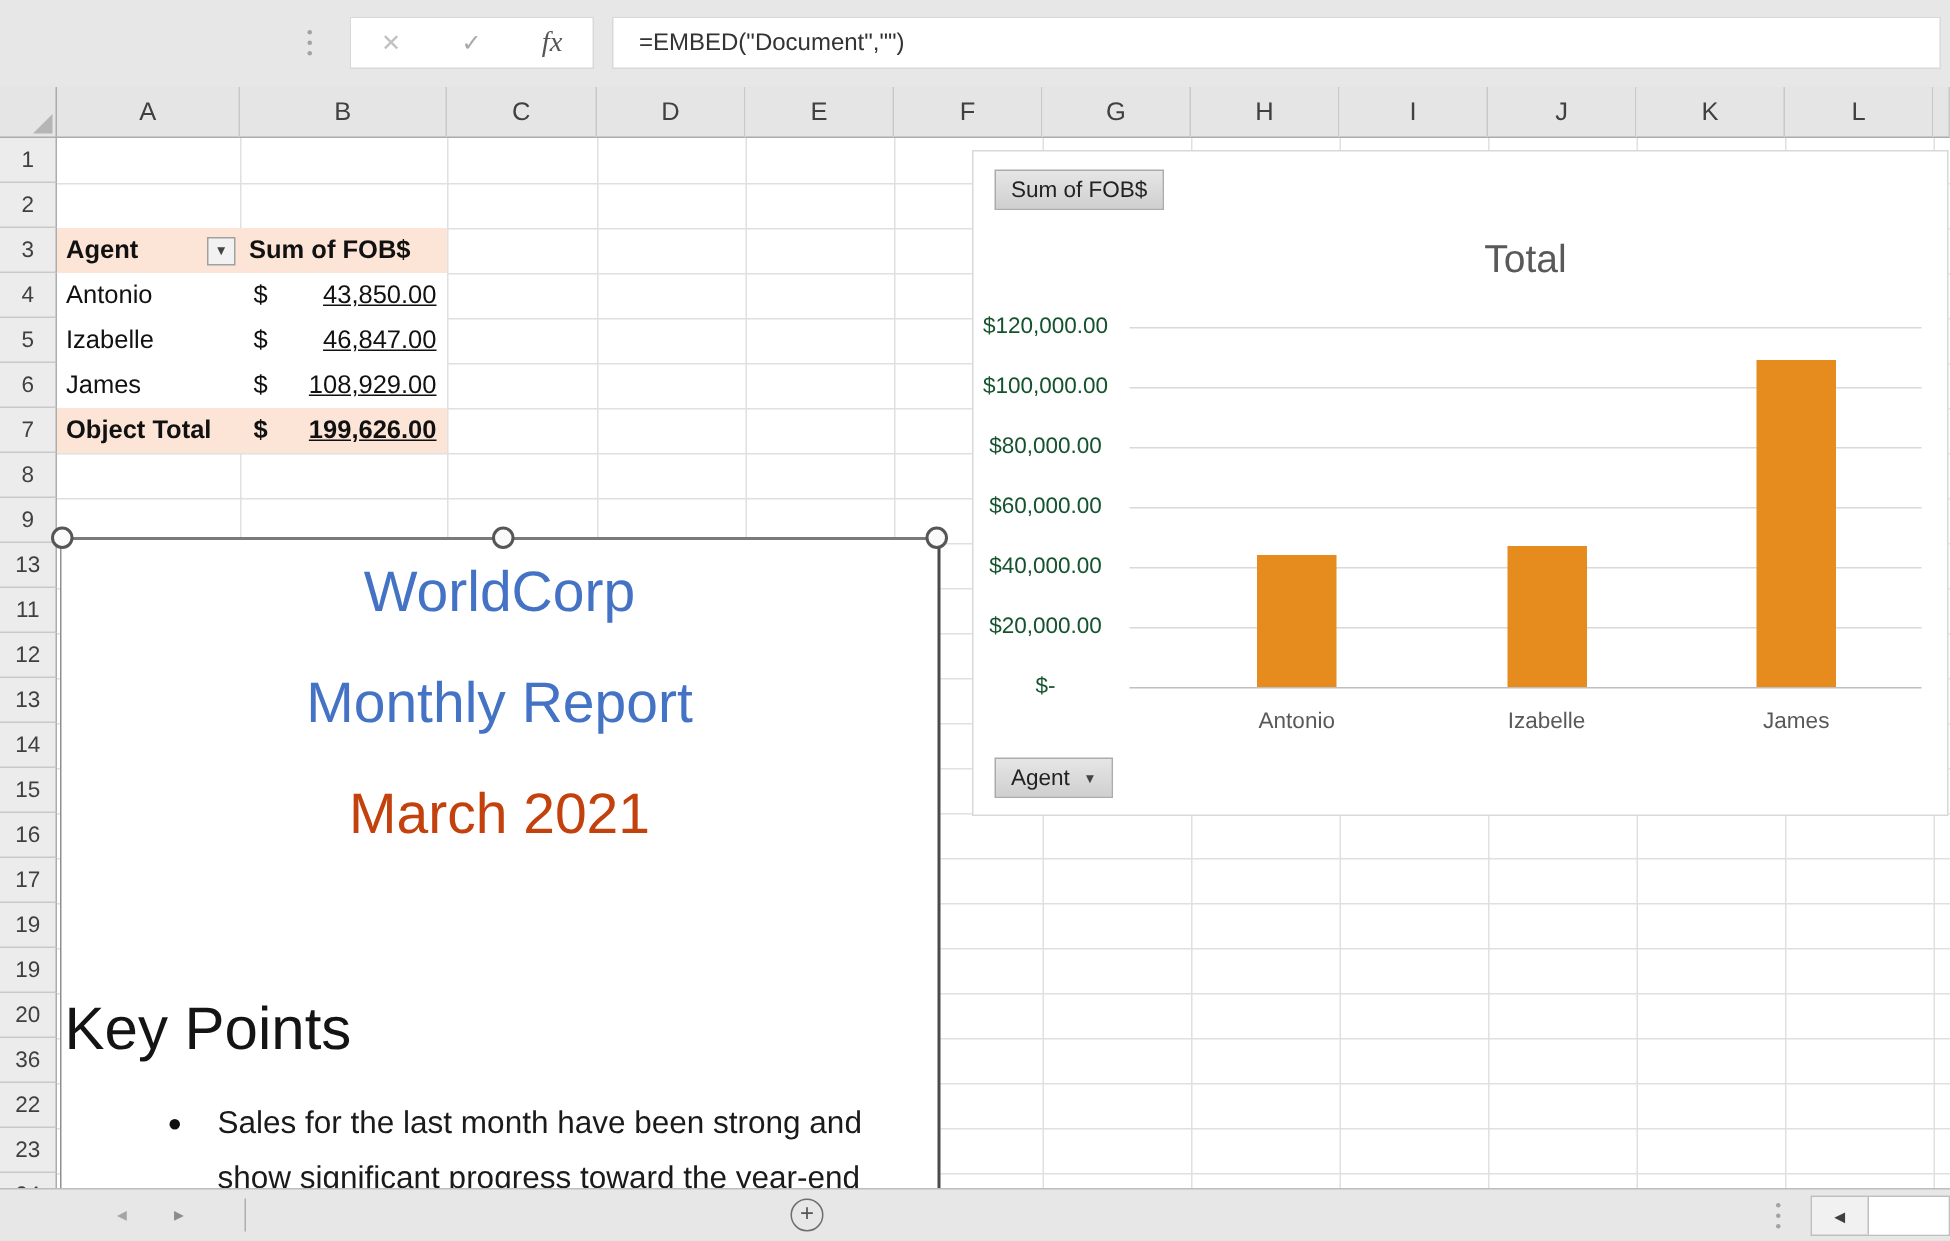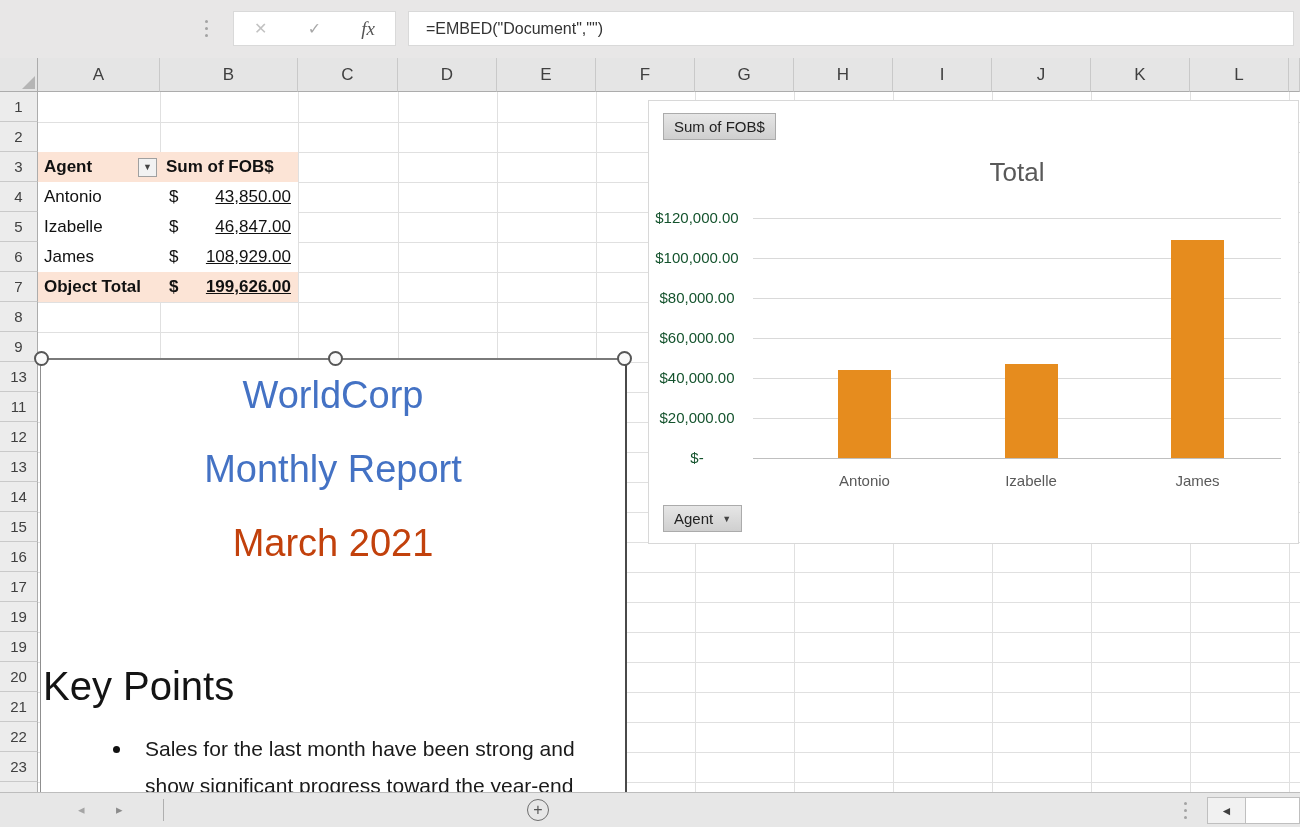--- a/index.html
+++ b/index.html
@@ -129,21 +129,21 @@
         <div class="rowhead" style="top: 334px;">11</div>
         <div class="rowhead" style="top: 364px;">12</div>
         <div class="rowhead" style="top: 394px;">13</div>
         <div class="rowhead" style="top: 424px;">14</div>
         <div class="rowhead" style="top: 454px;">15</div>
         <div class="rowhead" style="top: 484px;">16</div>
         <div class="rowhead" style="top: 514px;">17</div>
         <div class="rowhead" style="top: 544px;">19</div>
         <div class="rowhead" style="top: 574px;">19</div>
         <div class="rowhead" style="top: 604px; text-align: center;">20</div>
-        <div class="rowhead" style="top: 634px;">21</div>
+        <div class="rowhead" style="top: 634px;">36</div>
         <div class="rowhead" style="top: 664px;">22</div>
         <div class="rowhead" style="top: 694px;">23</div>
         <div class="rowhead" style="top: 724px;">24</div>
       </div>
     <div class="grid" id="gridlines">
         <div class="gl-v" style="left: 122px;"></div>
         <div class="gl-v" style="left: 260px;"></div>
         <div class="gl-v" style="left: 360px;"></div>
         <div class="gl-v" style="left: 459px;"></div>
         <div class="gl-v" style="left: 558px;"></div>

